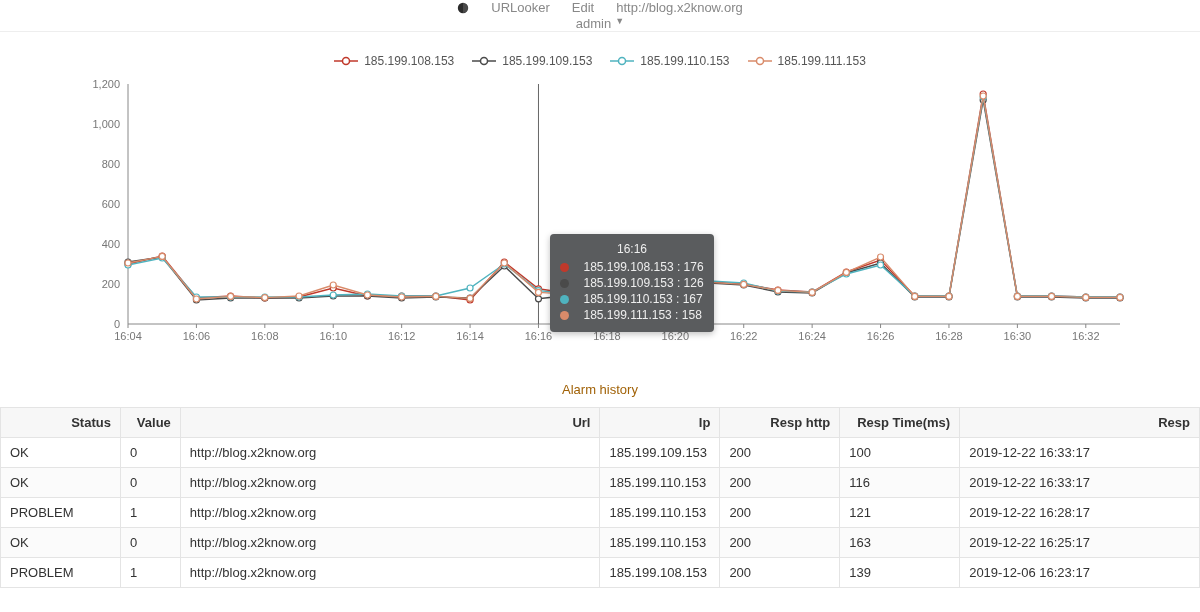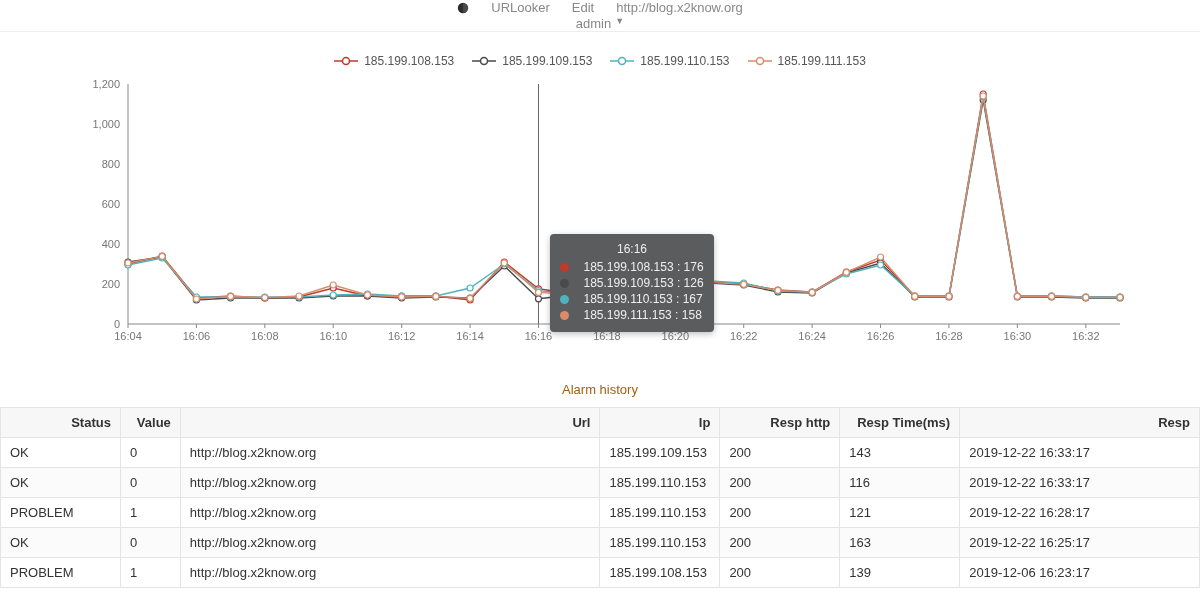--- a/index.html
+++ b/index.html
@@ -309,21 +309,21 @@
         <th>Resp</th>
       </tr>
     </thead>
   <tbody id="alarm-body">
       <tr>
         <td>OK</td>
         <td>0</td>
         <td>http://blog.x2know.org</td>
         <td>185.199.109.153</td>
         <td>200</td>
-        <td>143</td>
+        <td>100</td>
         <td>2019-12-22 16:33:17</td>
       </tr>
       <tr>
         <td>OK</td>
         <td>0</td>
         <td>http://blog.x2know.org</td>
         <td>185.199.110.153</td>
         <td>200</td>
         <td>116</td>
         <td>2019-12-22 16:33:17</td>

